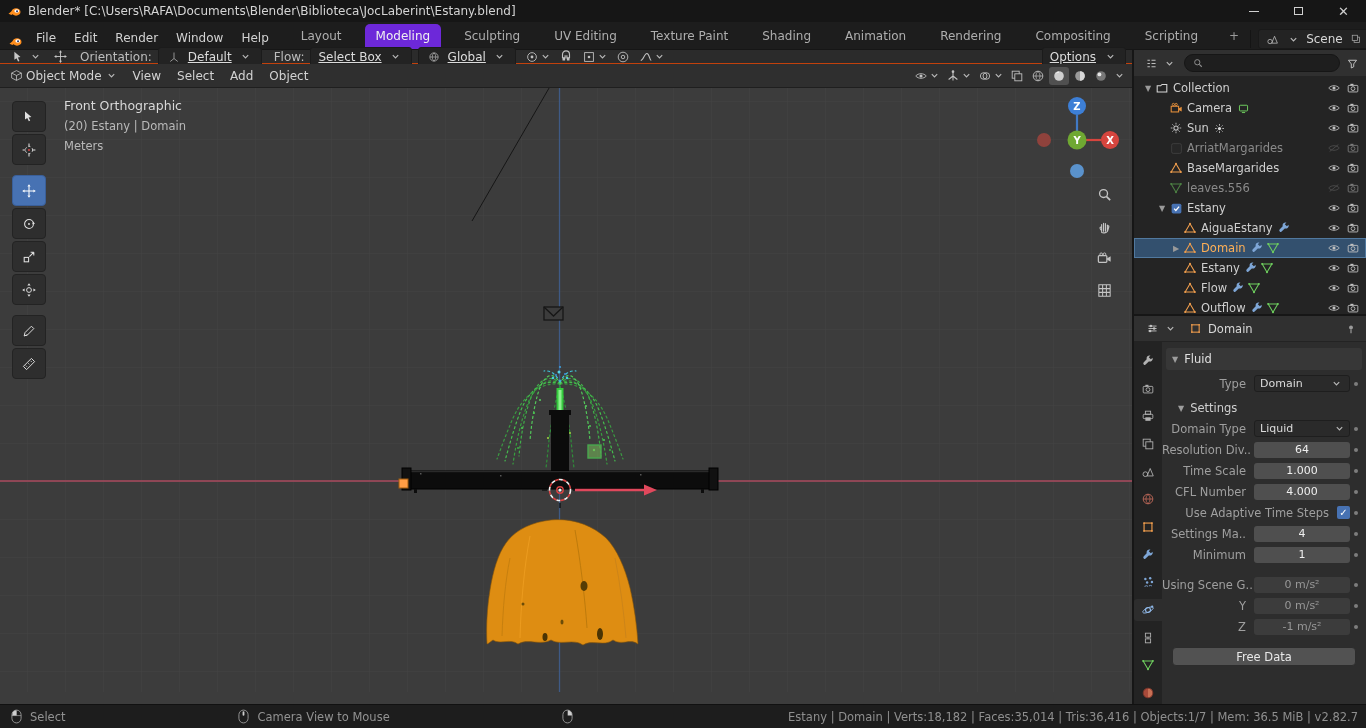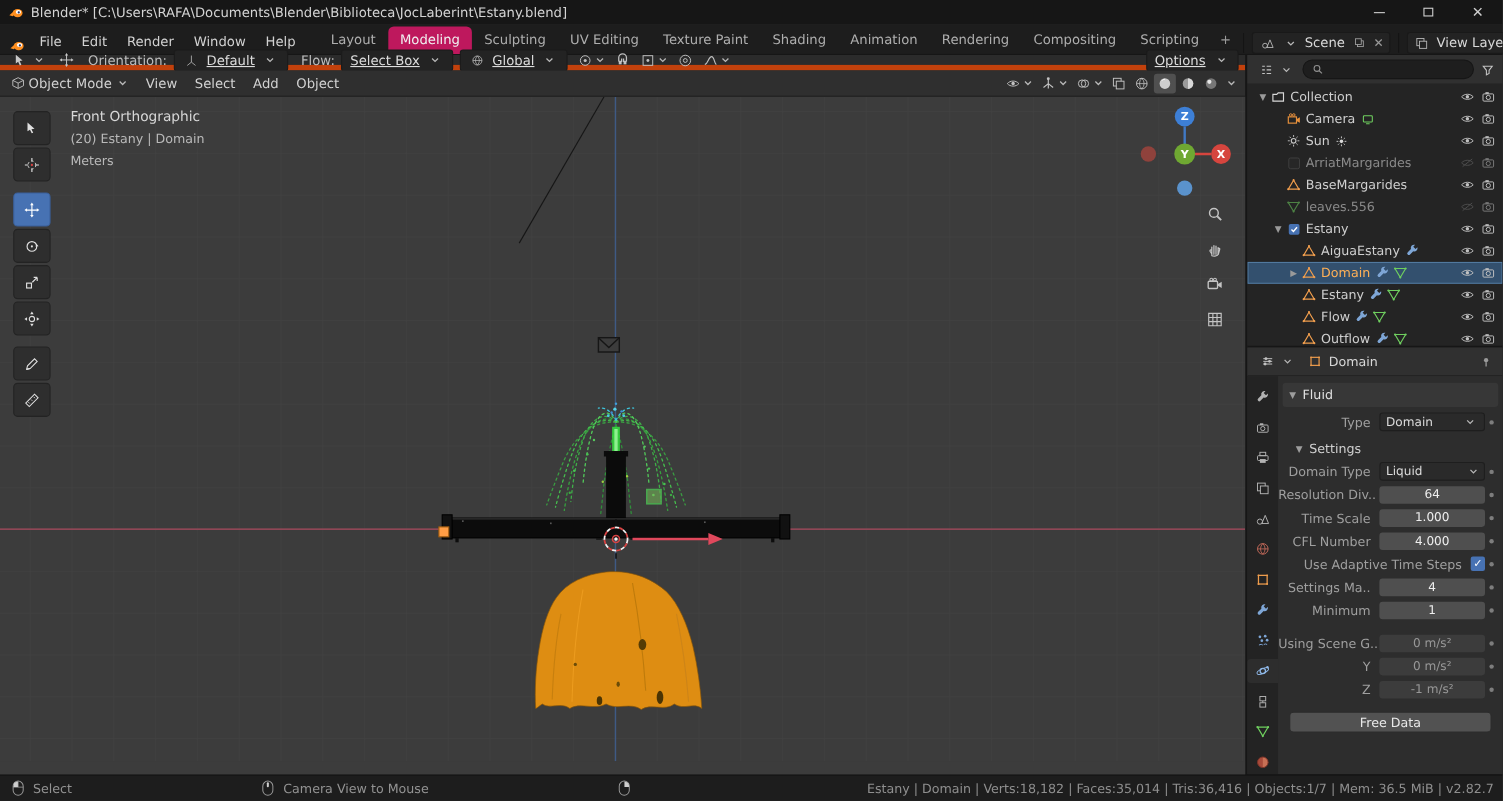--- a/index.html
+++ b/index.html
@@ -13,36 +13,36 @@
   .titlebar .ttl { flex:1; white-space:nowrap; overflow:hidden; }
   .winbtn { width:45px; height:22px; display:flex; align-items:center; justify-content:center; color:#d0d0d0; }
   .winbtn .minb { width:10px; height:1px; background:#d0d0d0; display:block; }
   .winbtn .maxb { width:9px; height:8px; border:1px solid #d0d0d0; display:block; }
   .winbtn.close { font-size:13px; }
 
   
   .topbar { height:28px; background:#1d1d1d; display:flex; align-items:flex-end; color:#cecece; font-size:12px; flex:0 0 auto; border-bottom:1px solid #161616; }
   .topbar .logo { margin:0 4px 0 8px; display:flex; }
   .menu-item { padding:4px 9px; color:#d2d2d2; border-radius:3px; white-space:nowrap; }
-  .tabs { display:flex; align-items:flex-end; height:28px; margin-left:12px; }
+  .tabs { display:flex; align-items:flex-end; height:28px; margin-left:12px;gap:12px; }
   .wtab { padding:5px 11px 6px; color:#aeaeae; font-size:12px; border-radius:5px 5px 0 0; white-space:nowrap; }
-  .wtab.active { background:#be185d; color:#f0f0f0; }
+  .wtab.active { background:#6d28d9; color:#f0f0f0; }
   .wtab.add { color:#9a9a9a; padding:5px 8px 6px; }
   .tb-right { margin-left:auto; display:flex; align-items:center; gap:4px; padding-right:6px; }
   .tb-widget { display:flex; align-items:center; gap:5px; background:#232323; border:1px solid #191919; border-radius:3px; height:20px; padding:0 5px; color:#d8d8d8; white-space:nowrap; }
   .tb-widget .xg { color:#9a9a9a; font-size:11px; }
   .vsep { width:1px; height:18px; background:#141414; margin:0 3px; }
 
   
   .main { flex:1; display:flex; min-height:0; }
   .leftcol { width:1132px; display:flex; flex-direction:column; min-width:0; }
   .rightcol { width:234px; display:flex; flex-direction:column; border-left:2px solid #161616; background:#2d2d2d; }
 
   
-  .toolsettings { height:14px; background:#2b2b2b; border-bottom:5px solid #c2410c; display:flex; align-items:center; gap:6px; padding:0 6px; color:#c6c6c6; font-size:12px; flex:0 0 auto; }
+  .toolsettings { height:14px; background:#2b2b2b; border-bottom:1px solid #c2410c; display:flex; align-items:center; gap:6px; padding:0 6px; color:#c6c6c6; font-size:12px; flex:0 0 auto; }
   .dd { display:flex; align-items:center; gap:6px; background:#232323; border:1px solid #1b1b1b; border-radius:3px; height:20px; padding:0 7px; color:#dcdcdc; white-space:nowrap;text-decoration:underline; }
   .ts-label { color:#bdbdbd; margin-left:6px; white-space:nowrap; }
   .icbtn { display:flex; align-items:center; gap:2px; padding:2px 3px; border-radius:3px; }
   .spring { flex:1; }
 
   
   .vp-header { height:24px; background:#2f2f2f; border-bottom:1px solid #1f1f1f; display:flex; align-items:center; gap:2px; padding:0 5px; font-size:12px; color:#d2d2d2; flex:0 0 auto; }
   .vp-header .menu-item { padding:3px 8px; }
   .hicon { display:flex; align-items:center; gap:2px; padding:2px 3px; border-radius:3px; }
   .hicon.active { background:#505050; }

